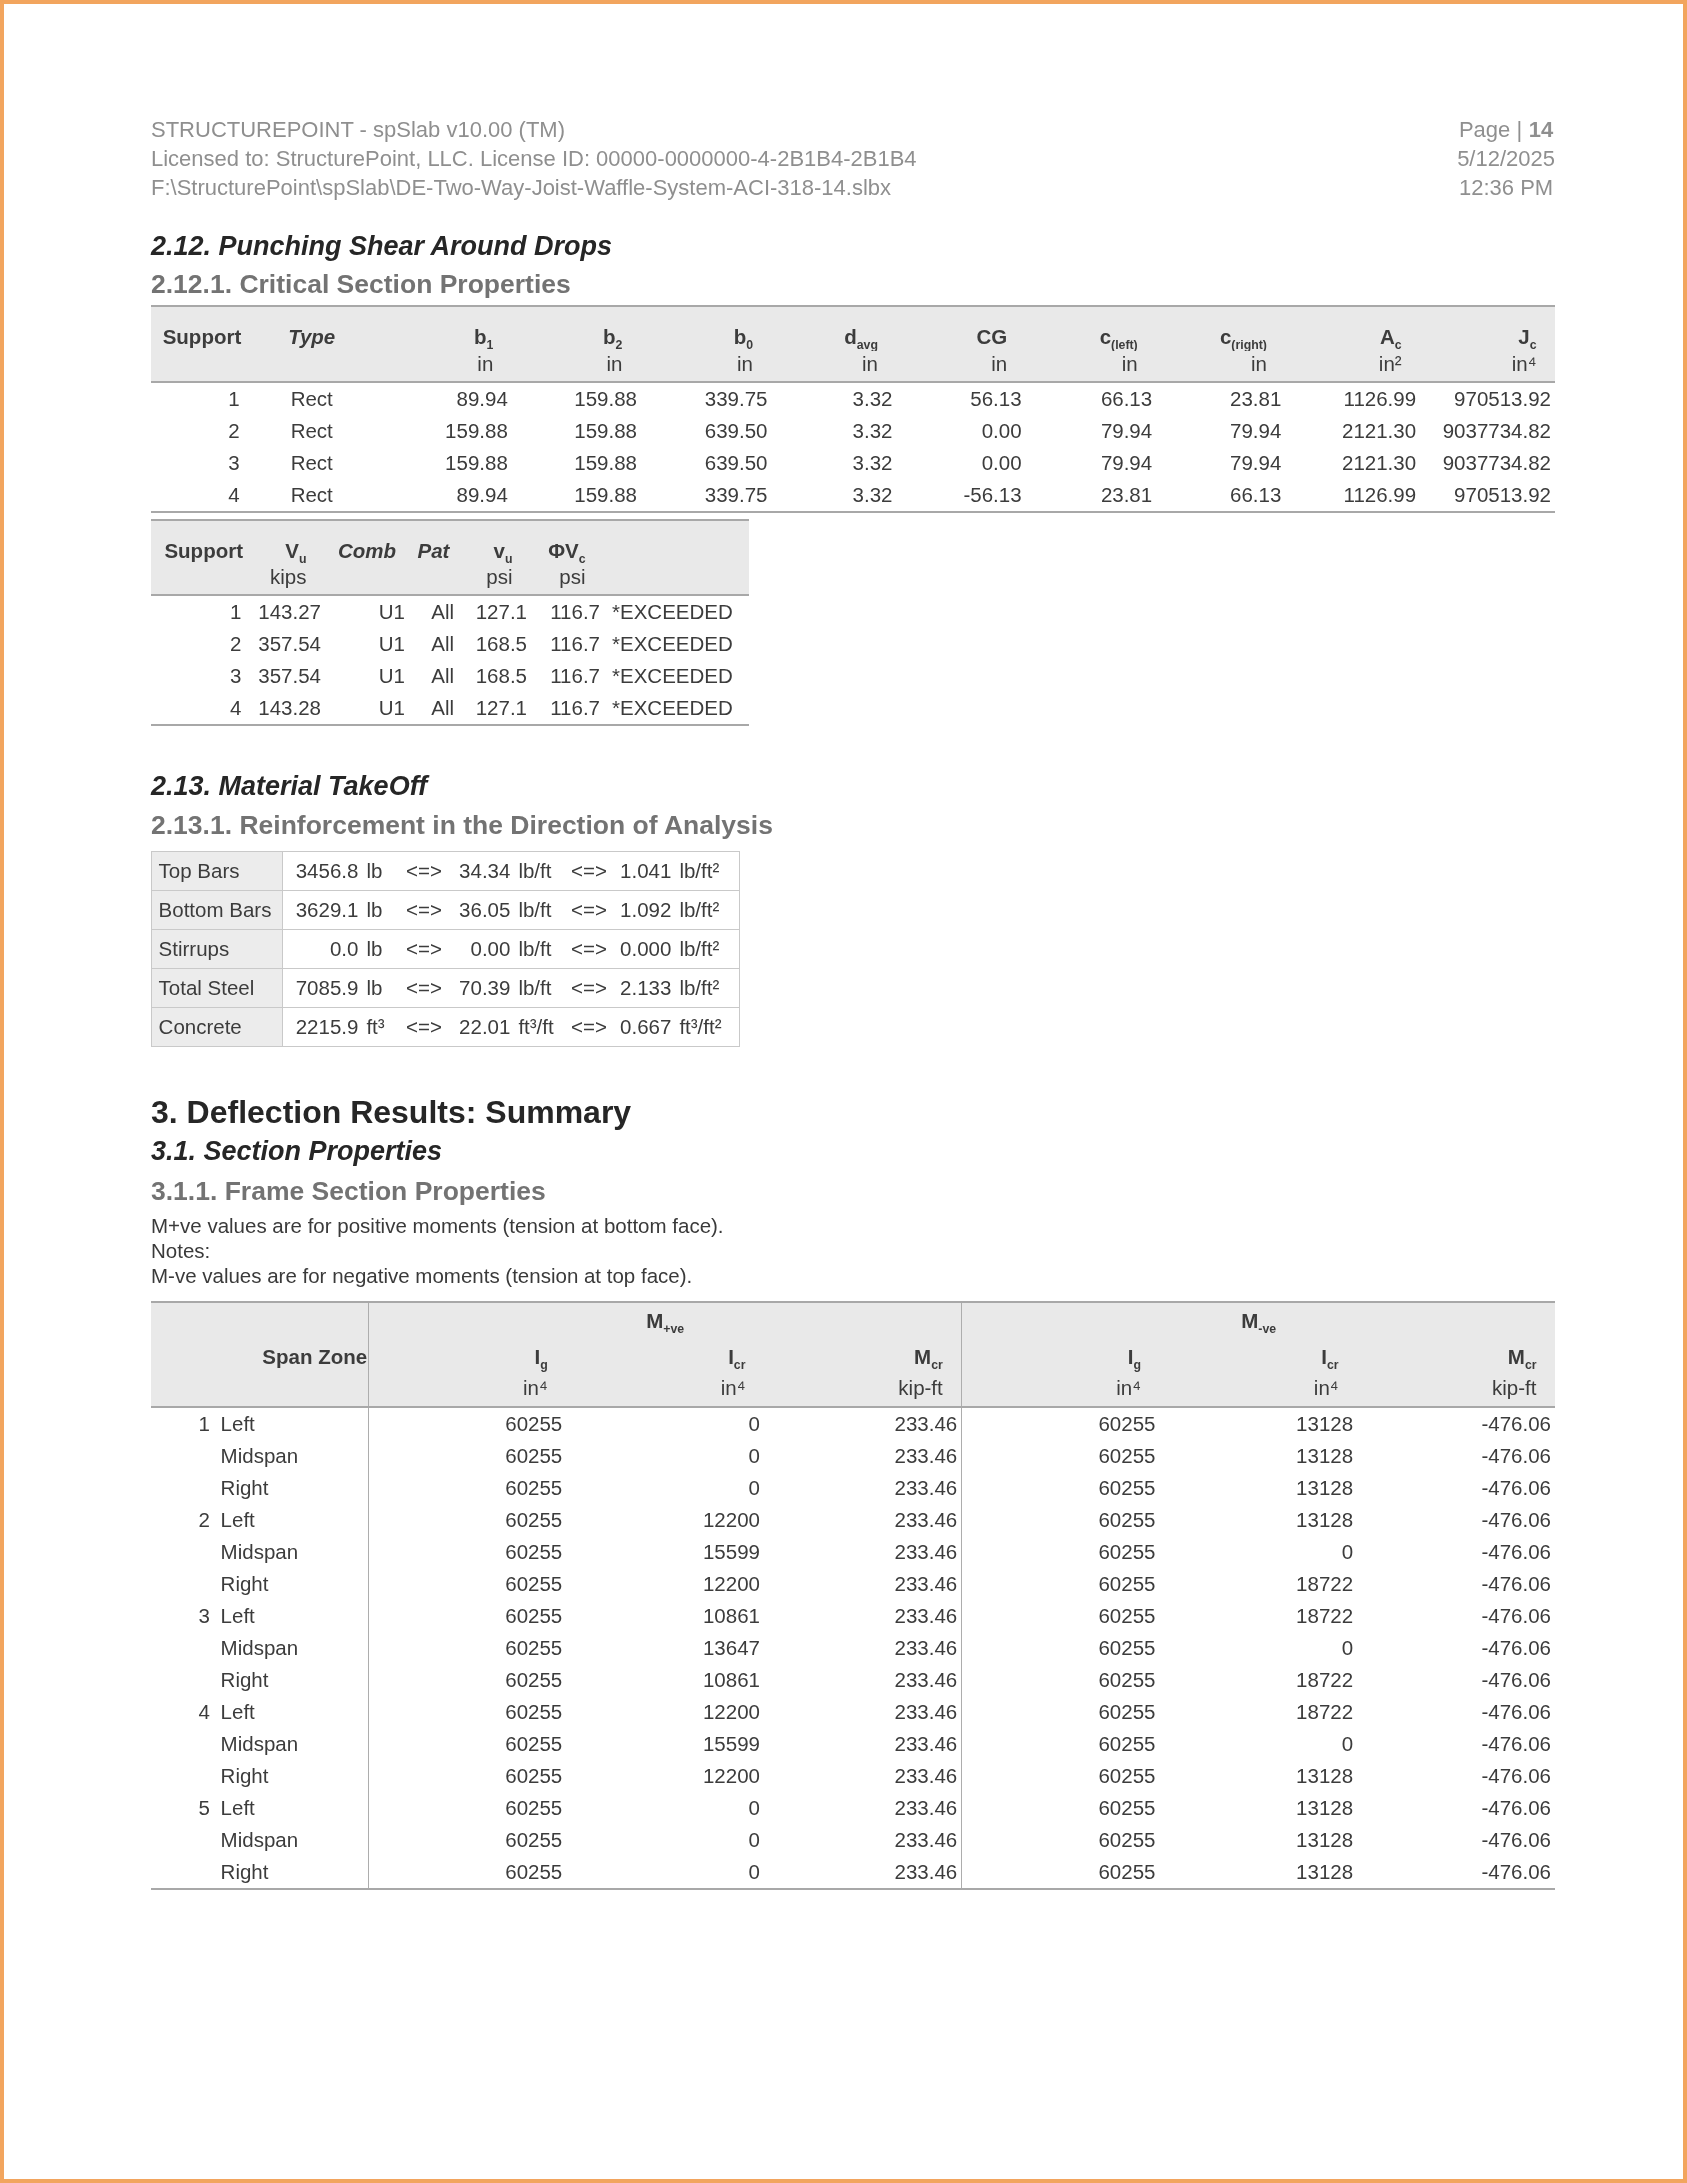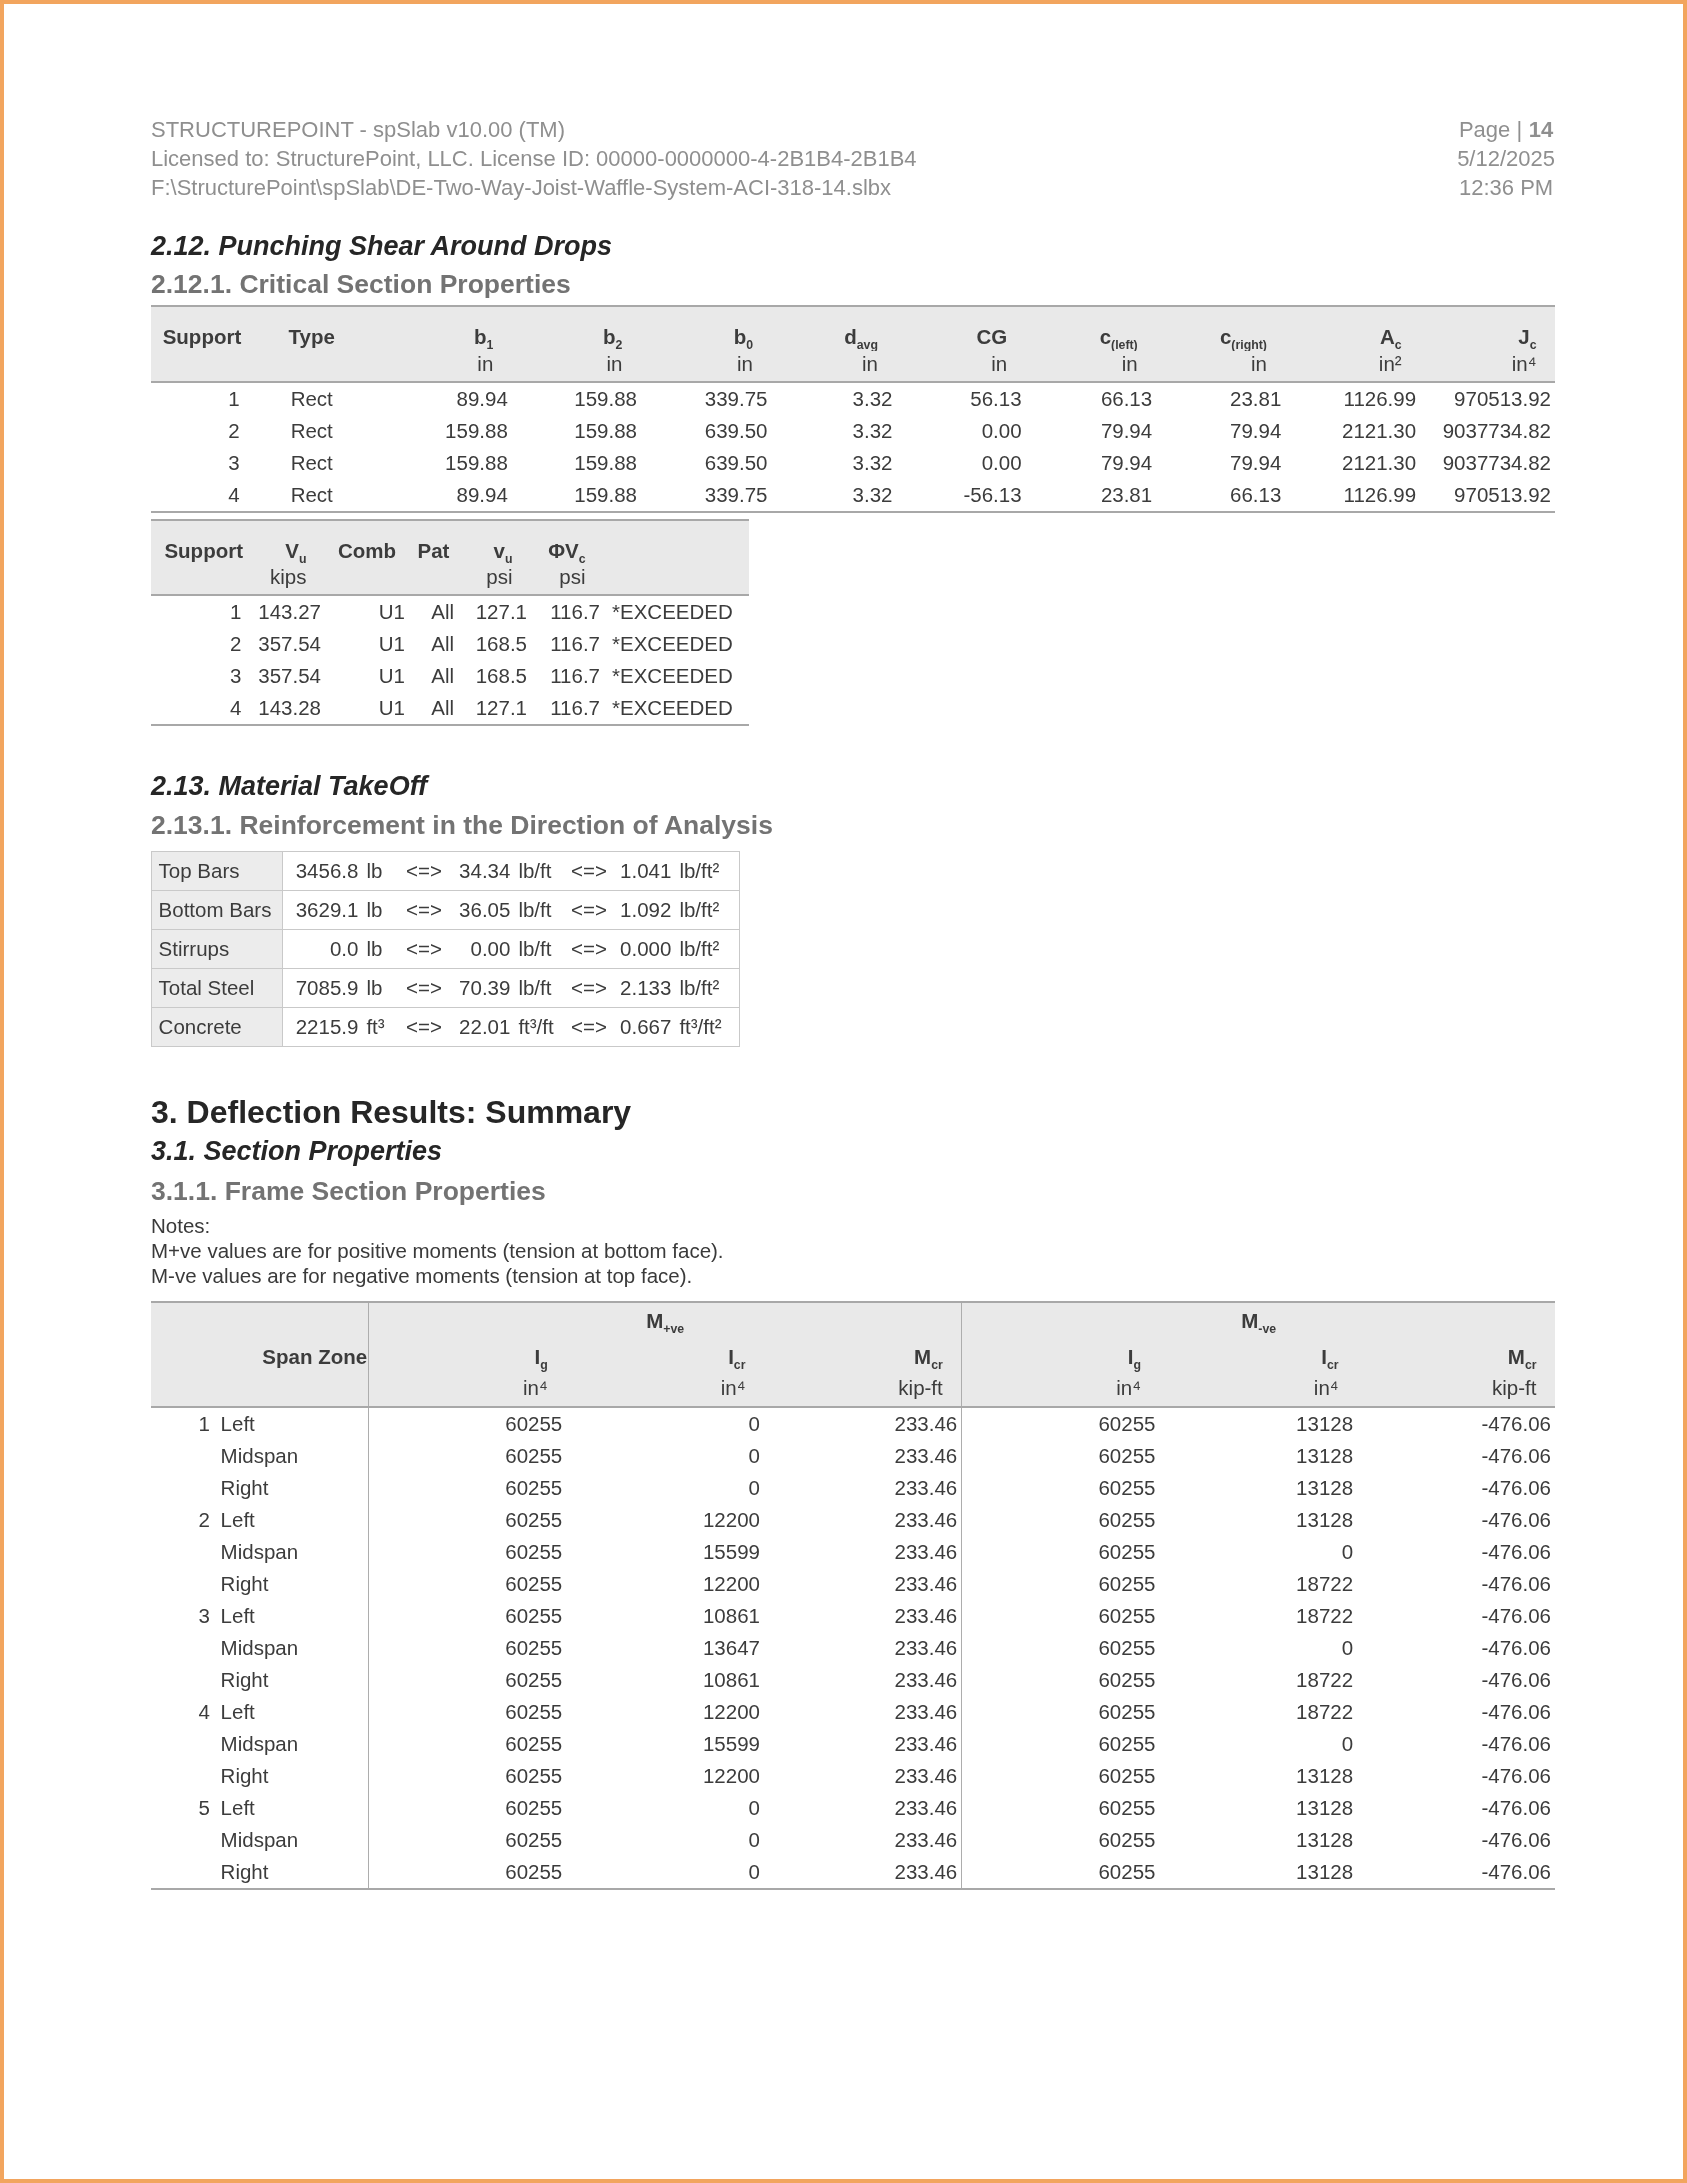--- a/index.html
+++ b/index.html
@@ -46,21 +46,21 @@
   #t-critical thead th.unit { height:28px; font-weight:normal; vertical-align:top; }
   #t-critical td { height:30px; }
 
   
   #t-results { width:597px; table-layout:fixed; margin-top:6.6px; }
   #t-results thead th.lbl { height:41px; vertical-align:bottom; padding-bottom:1.3px; }
   #t-results thead th.unit { height:28px; font-weight:normal; vertical-align:top; }
   #t-results td { height:30px; }
 
   .th-l { text-align:right; padding-left:5.3px; }
-  .th-c { text-align:center; }
+  .th-c { text-align:center;font-style:italic; }
   .th-r { text-align:right; padding-right:18.5px; }
   .td-r { text-align:right; padding-right:4px; }
   .td-rr { text-align:right; padding-right:2.6px; }
   .td-c { text-align:center; }
   .td-l { text-align:left; padding-left:8px; }
 
   
   #t-takeoff { width:589px; margin-top:9.3px; border:1.3px solid #bdbdbd; }
   #t-takeoff td { border:1.3px solid #c9c9c9; height:36px; }
   #t-takeoff td.lab { background:#ececec; width:130px; padding-left:6.6px; }
@@ -356,22 +356,22 @@
             </td>
           </tr>
         </tbody>
     </table>
 
     <h1 class="sec" id="s3">3. Deflection Results: Summary</h1>
     <h2 class="sec" id="s31">3.1. Section Properties</h2>
     <h3 class="sec" id="s311">3.1.1. Frame Section Properties</h3>
 
     <div class="notes">
+      <div>M+ve values are for positive moments (tension at bottom face).</div>
       <div>Notes:</div>
-      <div>M+ve values are for positive moments (tension at bottom face).</div>
       <div>M-ve values are for negative moments (tension at top face).</div>
     </div>
 
     <table id="t-frame">
       <colgroup>
         <col style="width:15.5%">
         <col style="width:14.08%">
           <col style="width:14.08%">
           <col style="width:14.09%">
         <col style="width:14.08%">

